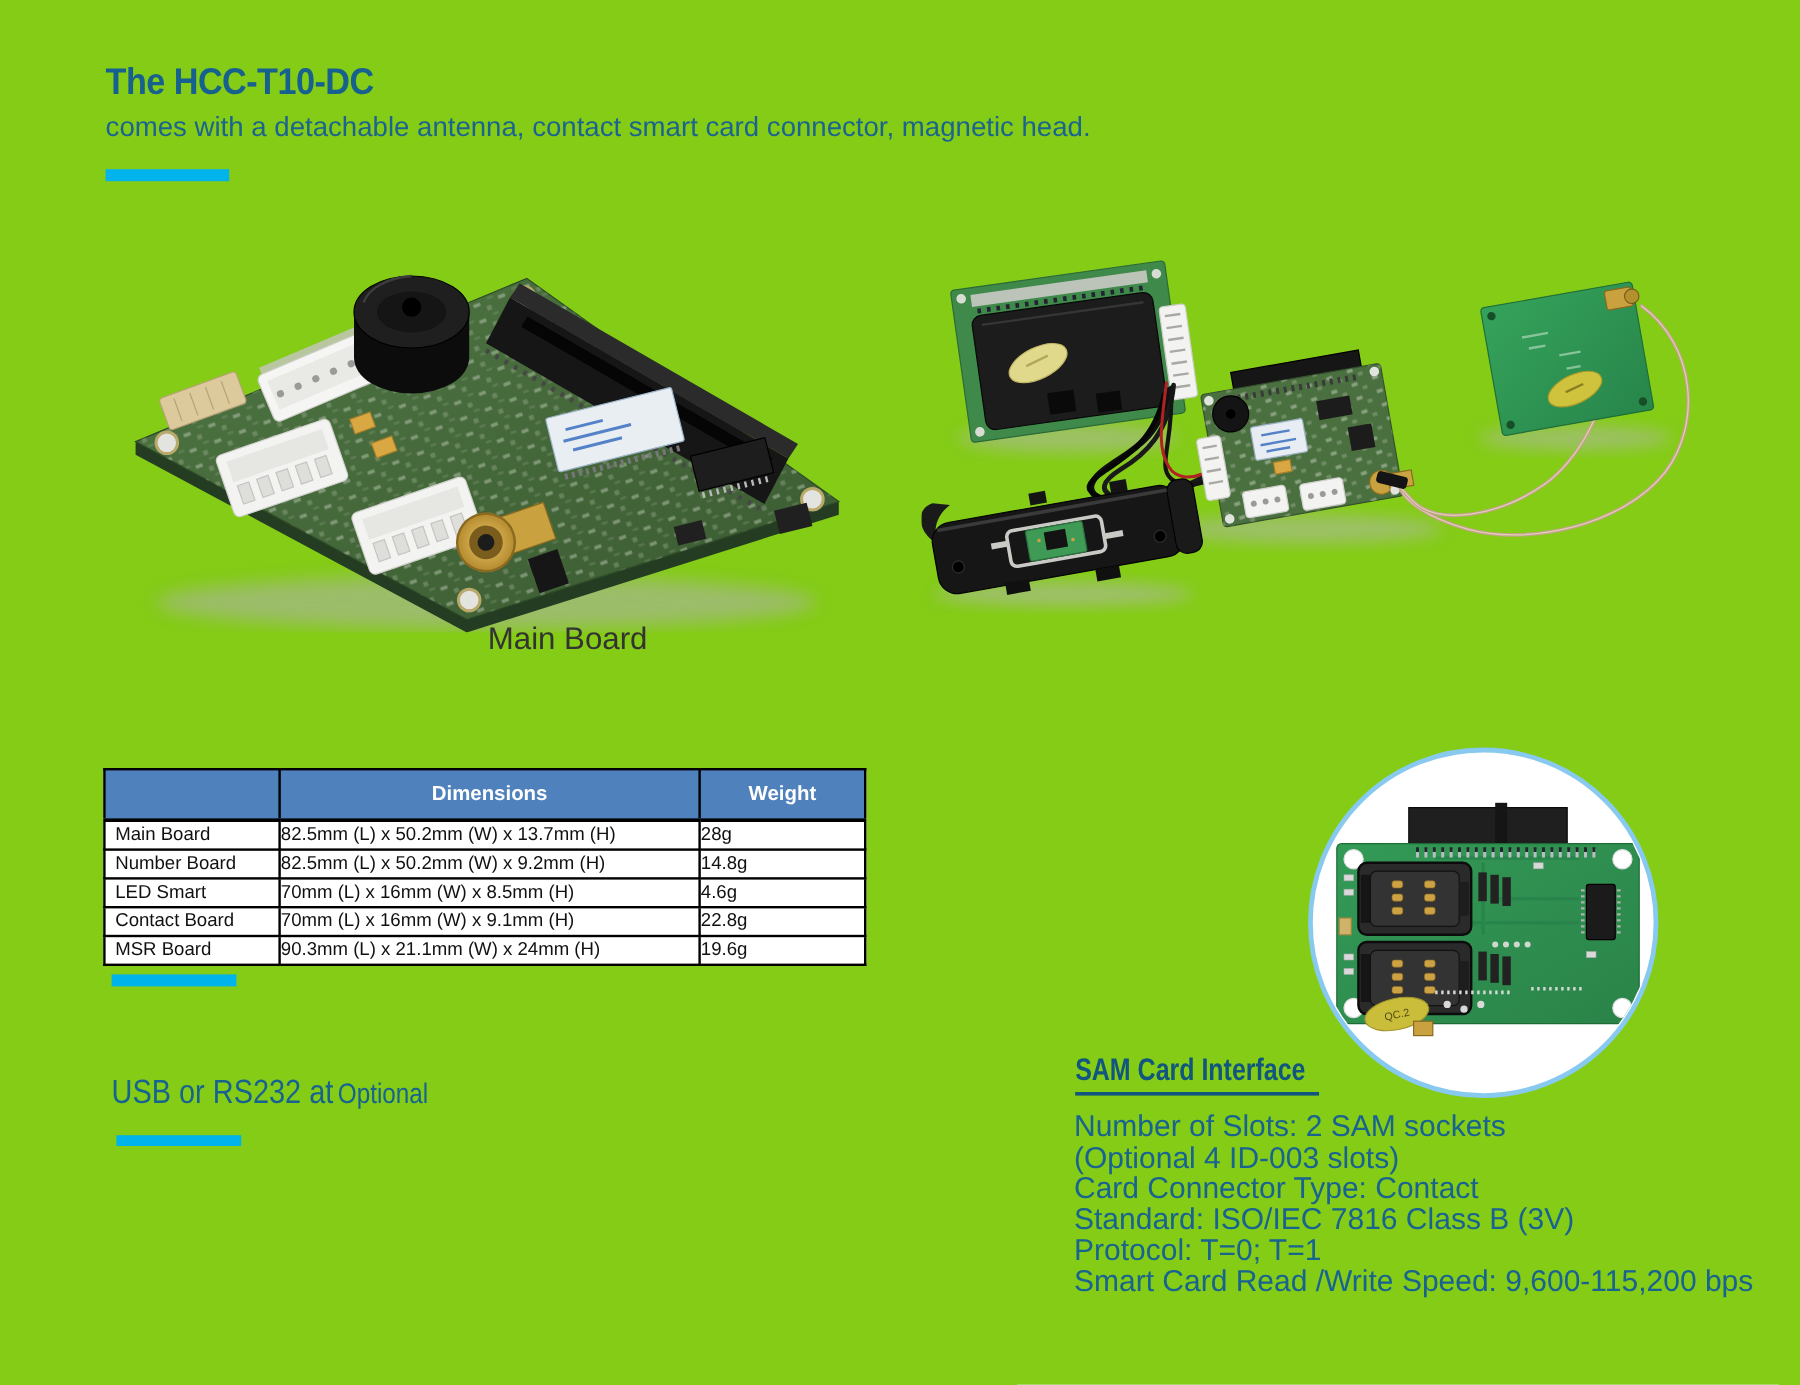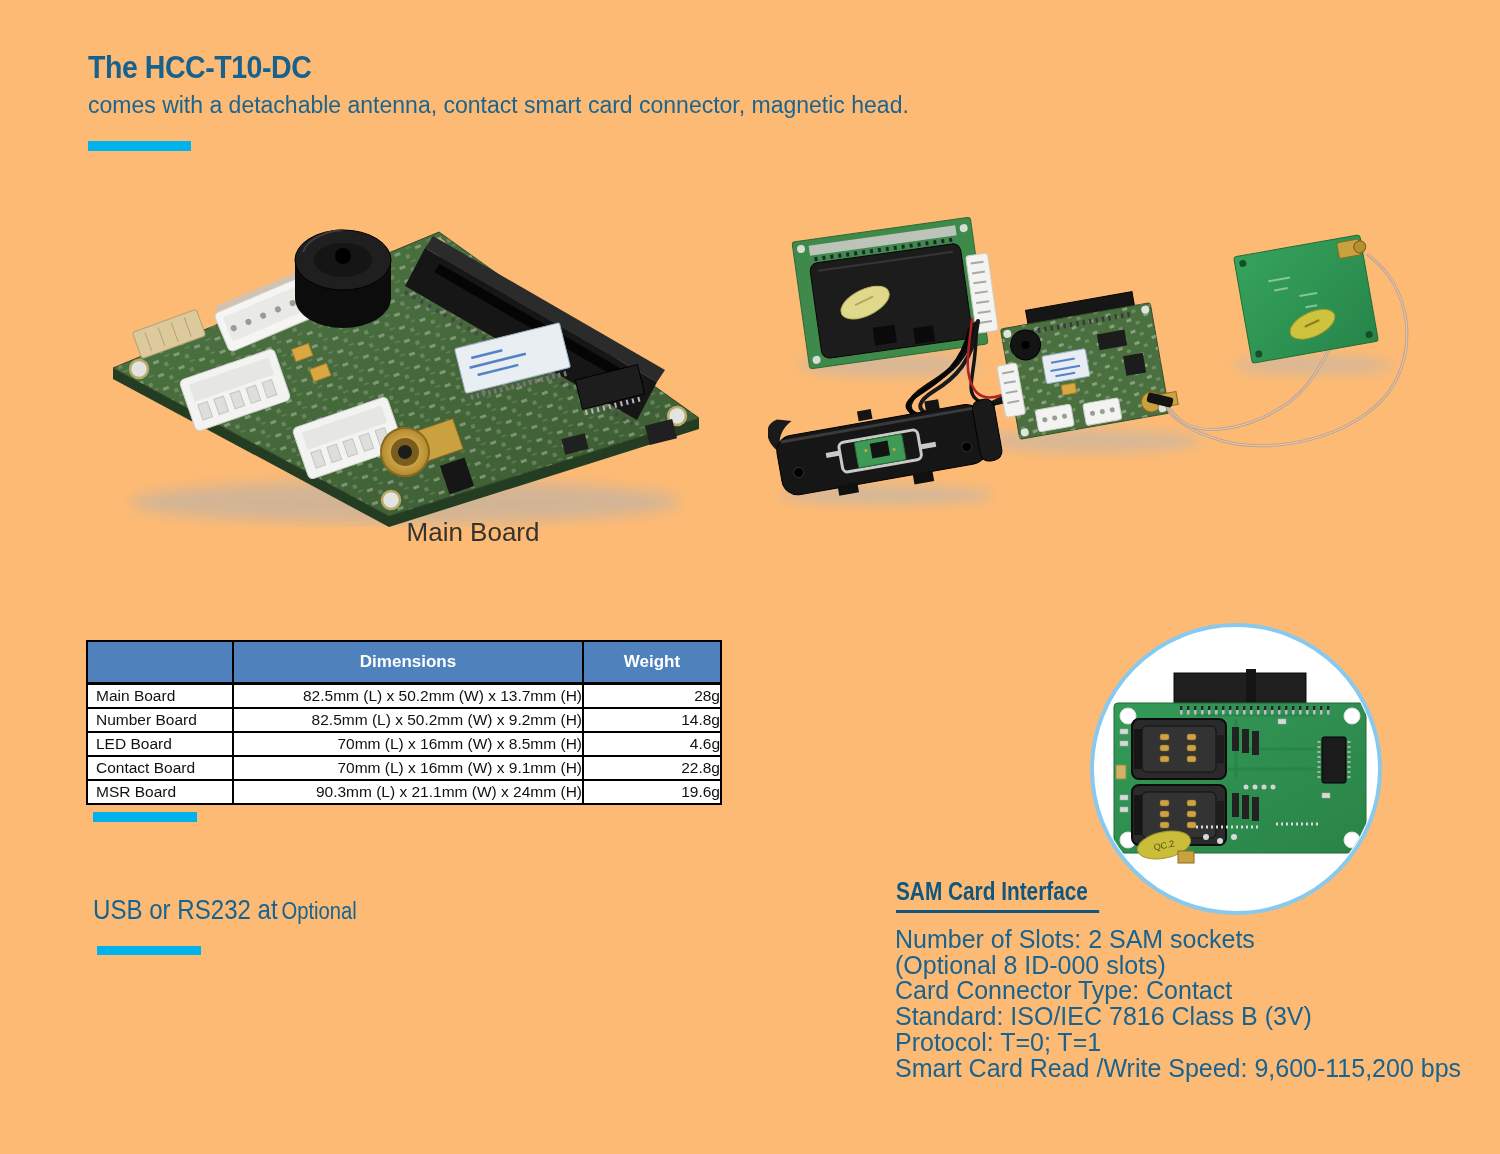--- a/index.html
+++ b/index.html
@@ -1,32 +1,32 @@
 <!DOCTYPE html>
 <html><head>
 <meta charset="utf-8">
 <style>
   html,body{margin:0;padding:0;background:#ededee;}
-  .page{position:relative;width:1500px;height:1154px;background:#fdba74;overflow:hidden;
+  .page{position:relative;width:1500px;height:1154px;background:#84cc16;overflow:hidden;
         font-family:"Liberation Sans", sans-serif;}
   .abs{position:absolute;}
   .page-title{left:88px;top:50px;font-size:31px;font-weight:bold;color:#17618f;
               letter-spacing:-.5px;transform:scaleX(.92);transform-origin:left top;white-space:nowrap;}
   .page-subtitle{left:88px;top:92px;font-size:23px;color:#1b648f;white-space:nowrap;}
   .cyan-bar{background:#00b3ea;}
   .bar1{left:88px;top:141px;width:103px;height:10px;}
   .bar2{left:93px;top:812px;width:104px;height:10px;}
   .bar3{left:97px;top:946px;width:104px;height:9px;}
   .caption{left:358px;top:517px;width:230px;text-align:center;font-size:26px;color:#333;}
   table.spec{left:86px;top:640px;border-collapse:collapse;table-layout:fixed;background:#fff;
              font-size:15.5px;color:#111;}
   table.spec th,table.spec td{border:2px solid #000;padding:0;}
   table.spec th{background:#4f81bd;color:#fff;font-size:17px;font-weight:bold;height:40px;
                 border-bottom-width:3px;}
-  table.spec td{height:22px;text-align:right;white-space:nowrap;}
+  table.spec td{height:22px;text-align:left;white-space:nowrap;}
   table.spec td.rowname{text-align:left;padding-left:8px;}
   .usb-line{left:93px;top:894px;color:#176390;white-space:nowrap;transform:scaleX(.86);
             transform-origin:left top;}
   .usb-line .big{font-size:28px;}
   .usb-line .small{font-size:23.5px;}
   .sam-heading{left:896px;top:876px;font-size:26px;font-weight:bold;color:#10567e;
                border-bottom:3px solid #10567e;padding:0 14px 3px 0;transform:scaleX(.8);
                transform-origin:left top;white-space:nowrap;}
   .sam-lines{left:895px;top:927px;font-size:25px;line-height:25.7px;color:#186390;white-space:nowrap;}
 </style>
@@ -303,21 +303,21 @@
         <td class="rowname">Main Board</td>
         <td>82.5mm (L) x 50.2mm (W) x 13.7mm (H)</td>
         <td>28g</td>
       </tr>
       <tr>
         <td class="rowname">Number Board</td>
         <td>82.5mm (L) x 50.2mm (W) x 9.2mm (H)</td>
         <td>14.8g</td>
       </tr>
       <tr>
-        <td class="rowname">LED Board</td>
+        <td class="rowname">LED Smart</td>
         <td>70mm (L) x 16mm (W) x 8.5mm (H)</td>
         <td>4.6g</td>
       </tr>
       <tr>
         <td class="rowname">Contact Board</td>
         <td>70mm (L) x 16mm (W) x 9.1mm (H)</td>
         <td>22.8g</td>
       </tr>
       <tr>
         <td class="rowname">MSR Board</td>
@@ -427,20 +427,20 @@
             <circle cx="134" cy="222" r="3"></circle>
             <circle cx="148" cy="218" r="3"></circle>
         </g>
       </g>
     </g>
   </svg>
 
   <div class="abs sam-heading">SAM Card Interface</div>
   <div class="abs sam-lines">
     <div>Number of Slots: 2 SAM sockets</div>
-    <div>(Optional 8 ID-000 slots)</div>
+    <div>(Optional 4 ID-003 slots)</div>
     <div>Card Connector Type: Contact</div>
     <div>Standard: ISO/IEC 7816 Class B (3V)</div>
     <div>Protocol: T=0; T=1</div>
     <div>Smart Card Read /Write Speed: 9,600-115,200 bps</div>
   </div>
 
 </div>
 
 </body></html>

